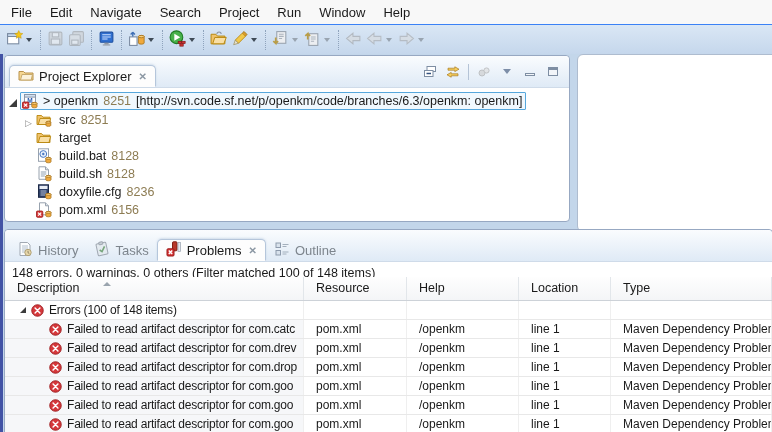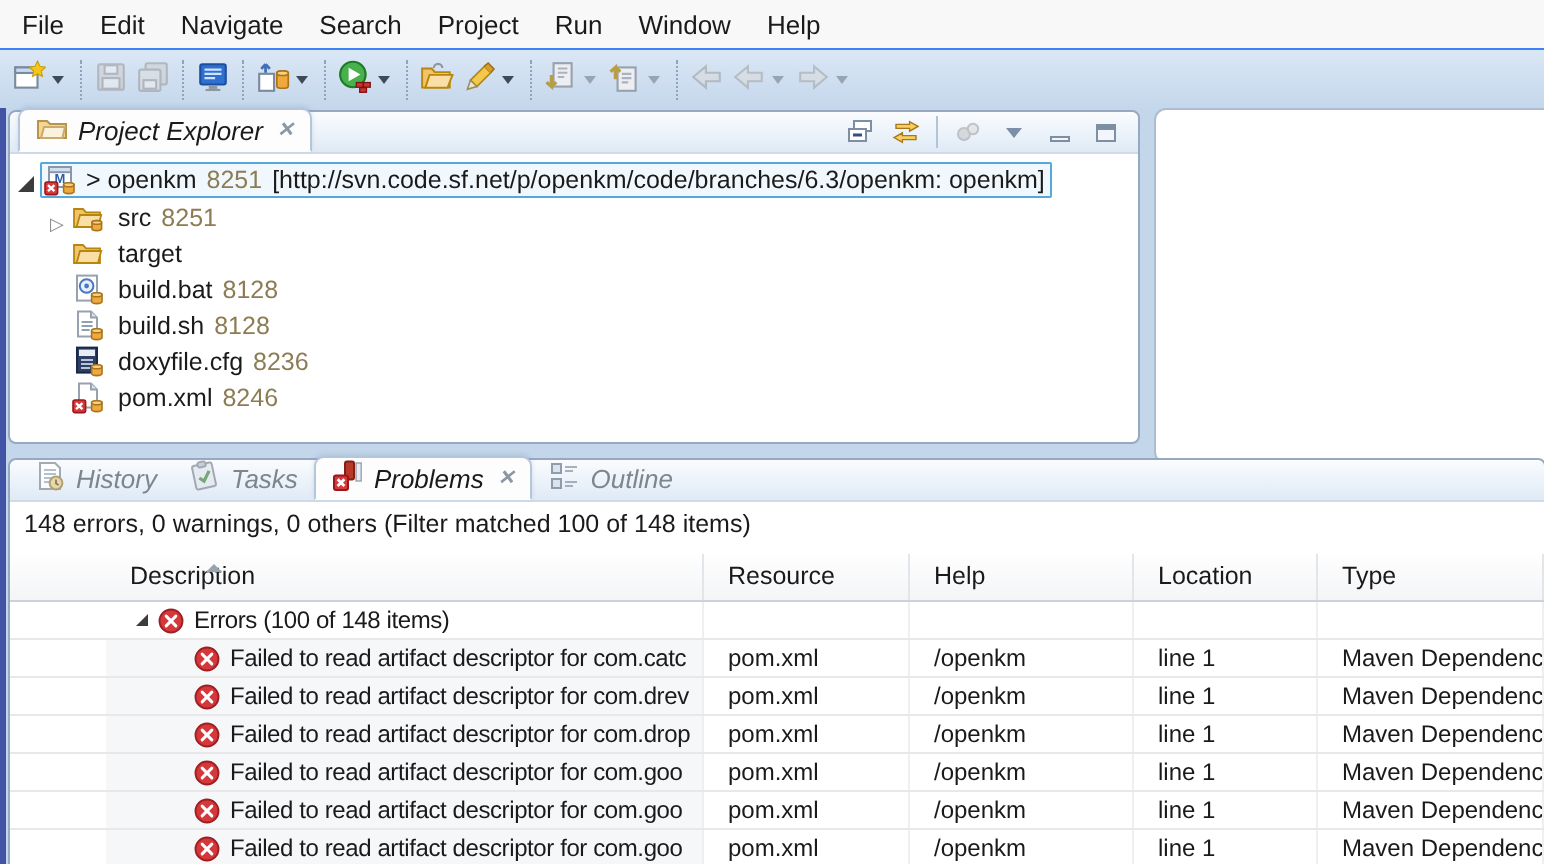--- a/index.html
+++ b/index.html
@@ -36,25 +36,24 @@
   
   .panel {
     position:absolute; background:#fff;
     border:1px solid #97a8c2; border-radius:4px;
   }
   .pe-panel { left:4px; top:55px; width:566px; height:167px; }
   .editor-panel { left:577px; top:54px; right:-4px; height:178px; border-radius:6px 0 0 6px; border-color:#aebccf; }
   .bottom-panel { left:4px; top:229px; width:769px; height:210px; border-radius:4px 4px 0 0; right:-1px; }
   
   .tabbar {
-    height:21px; display:flex; align-items:flex-end;
+    height:32px; display:flex; align-items:flex-end;
     background:linear-gradient(#fafcfe,#dfeaf6);
     border-bottom:1px solid #cfdbe9; border-radius:4px 4px 0 0;
     padding-left:4px;
-    font-style:italic;
   }
   .tab {
     display:flex; align-items:center; gap:5px;
     height:22px; padding:0 8px; font-size:13px; color:#7d858d;
     border-radius:5px 5px 0 0; white-space:nowrap;
   }
   .tab.active {
     background:#fdfdfd; color:#1a1a1a;
     border:1px solid #b5c6db; border-bottom-color:#fdfdfd;
     box-shadow:0 -1px 2px rgba(120,150,190,.25);
@@ -86,21 +85,21 @@
   .ticon { width:17px; height:16px; flex:none; margin-right:4px; }
   .ticon svg { width:16px; height:16px; }
   .selbox { display:flex; align-items:center; padding:0 3px 0 1px; border:1px solid transparent; }
   .selbox.selected { border-color:#56a7dc; background:#f0f8fe; border-radius:1px; }
   .tlabel { color:#1a1a1a; }
   .rev { color:#8d7c53; margin-left:5px; }
   .suffix { margin-left:5px; }
   
   .filter-line { height:22px; line-height:22px; padding-left:7px; font-size:12.5px; background:#fff; }
   .ptable { position:absolute; left:0; right:0; top:47px; bottom:0; background:#fff; }
-  .phead, .prow { display:grid; grid-template-columns:299px 103px 112px 92px 1fr;padding-left:48px; }
+  .phead, .prow { display:grid; grid-template-columns:299px 103px 112px 92px 1fr; }
   .phead {
     height:24px; line-height:23px; position:relative;
     background:linear-gradient(#fefefe,#f4f5f7);
     border-bottom:1px solid #cdd2d8; font-size:12.5px;
   }
   .phead .hcell { padding-left:12px; border-right:1px solid #e2e6ea; overflow:hidden; white-space:nowrap; }
   .phead .hcell:first-child { padding-left:6px; }
   .sort-arrow {
     position:absolute; left:98px; top:1px; width:0; height:0;
     border:4px solid transparent; border-bottom:4px solid #9aa4ae;
@@ -388,21 +387,21 @@
       <span class="ticon"><svg viewBox="0 0 16 16">
         <path d="M3.5 0.8 h6 l3 3 V12.8 H3.5 z" fill="#fff" stroke="#98a2ae"></path>
         <path d="M9.5 0.8 v3 h3" fill="#dde3ea" stroke="#98a2ae"></path>
         <rect x="0.5" y="9" width="6.3" height="6.3" rx="1" fill="#d63a3a" stroke="#9c1717" stroke-width="0.8"></rect>
         <path d="M2 10.6 l3.2 3 M5.2 10.6 l-3.2 3" stroke="#fff" stroke-width="1.2"></path>
         <path d="M9.8 10.4 a2.6 1 0 0 1 5.2 0 v3.4 a2.6 1 0 0 1 -5.2 0 z" fill="#f0a93c" stroke="#a8751f" stroke-width="0.8"></path>
         <ellipse cx="12.4" cy="10.4" rx="2.6" ry="1" fill="#f8cf7e" stroke="#a8751f" stroke-width="0.8"></ellipse>
       </svg></span>
       <span class="selbox">
         <span class="tlabel">pom.xml</span>
-        <span class="rev">8246</span>
+        <span class="rev">6156</span>
       </span>
     </div>
   </div>
 </div>
 
 <div class="panel editor-panel"></div>
 
 <div class="panel bottom-panel">
   <div class="tabbar">
     <div class="tab dim">

